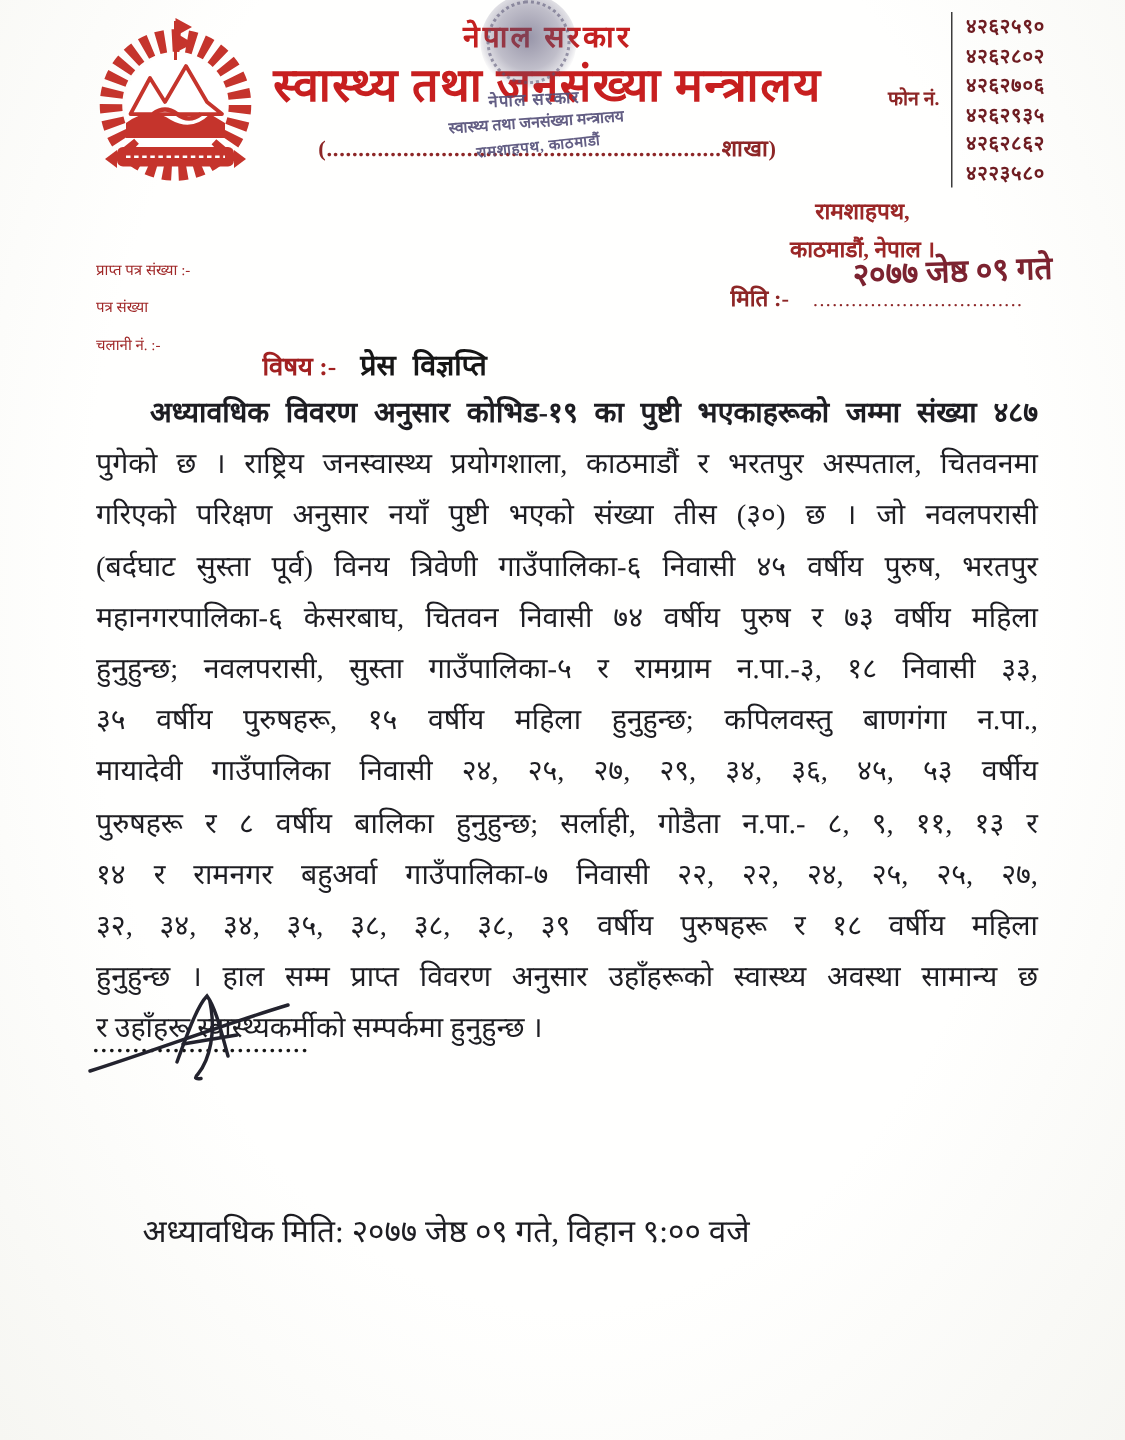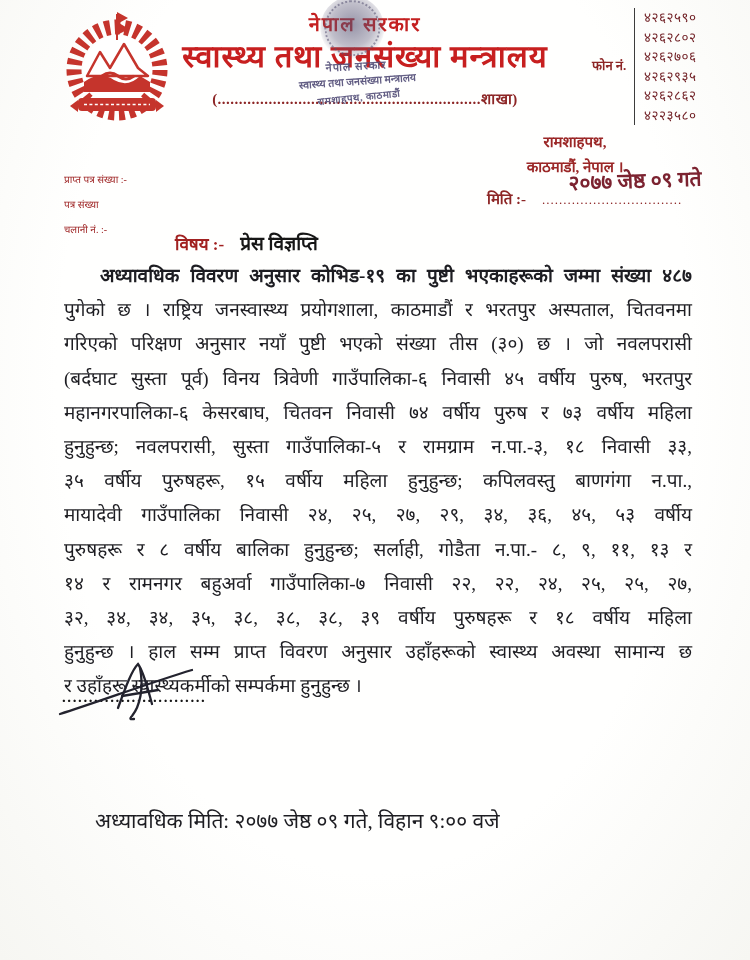--- a/index.html
+++ b/index.html
@@ -38,36 +38,36 @@
   .stamp-l { position:absolute; width:100%; text-align:center; color:#56517a; font-weight:bold; opacity:.92; }
   .stamp-l1 { top:62px; font-size:11px; transform:rotate(2deg); letter-spacing:1px; }
   .stamp-l2 { top:78px; font-size:10.5px; transform:rotate(1deg); }
   .stamp-l3 { top:94px; font-size:10px;  transform:rotate(-1deg); letter-spacing:.5px; }
   
   .phone-label { position:absolute; left:592px; top:56px; color:#8d2626; font-size:13px; font-weight:bold; }
   .phones {
     position:absolute; left:634px; top:8px; padding-left:9px;
     border-left:1.6px solid #3c3c3c; list-style:none;
   }
-  .phones li { color:#6e1c21; font-size:13.5px; font-weight:normal; line-height:19.5px; letter-spacing:.5px; }
+  .phones li { color:#6e1c21; font-size:13.5px; font-weight:bold; line-height:19.5px; letter-spacing:.5px; }
   
   .meta-left { position:absolute; left:64px; top:136px; color:#a02828; font-size:10px; font-weight:normal;margin-top:36px; }
   .meta-left div { margin-bottom:11px; }
   .addr { position:absolute; left:470px; top:130px; width:210px; text-align:center;
           color:#9b2727; font-size:15px; font-weight:bold; line-height:25px; }
   .date-row { position:absolute; left:487px; top:188px; color:#8d2626; font-size:15px; font-weight:bold; }
   .date-dots { position:absolute; left:542px; top:192px; color:#8d2626; font-size:13px; letter-spacing:1px; }
   .date-hand {
     position:absolute; left:545px; top:166px; width:180px; text-align:center;
     color:#7c2330; font-size:21px; font-weight:bold; transform:rotate(-2deg); white-space:nowrap;
   }
   
   .subject { position:absolute; left:175px; top:230px; font-size:19px; }
   .subject .lab { color:#a12121; font-weight:bold; margin-right:16px; font-size:17px; }
-  .subject .val { color:#161616; font-weight:bold; }
+  .subject .val { color:#161616; font-weight:bold;font-family:Liberation Mono, monospace; }
   
   .body { position:absolute; left:64px; top:259px; width:628px; color:#1d1d22; font-size:19px; }
   .bl { height:34.2px; line-height:34.2px; text-align:justify; text-align-last:justify; white-space:nowrap; overflow:visible; }
   .bl.first { text-indent:36px;font-weight:bold; }
   .bl.last  { text-align-last:left; }
   
   .sig-dots { position:absolute; left:62px; top:689px; color:#161616; font-size:15px; font-weight:bold; letter-spacing:1.6px; }
   .sig-svg  { position:absolute; left:56px; top:656px; }
   .sig-name  { position:absolute; left:75px; top:726px; color:#1b1b21; font-size:19px; font-weight:bold; }
   .sig-title { position:absolute; left:75px; top:768px; color:#1b1b21; font-size:17px; font-weight:bold; }

